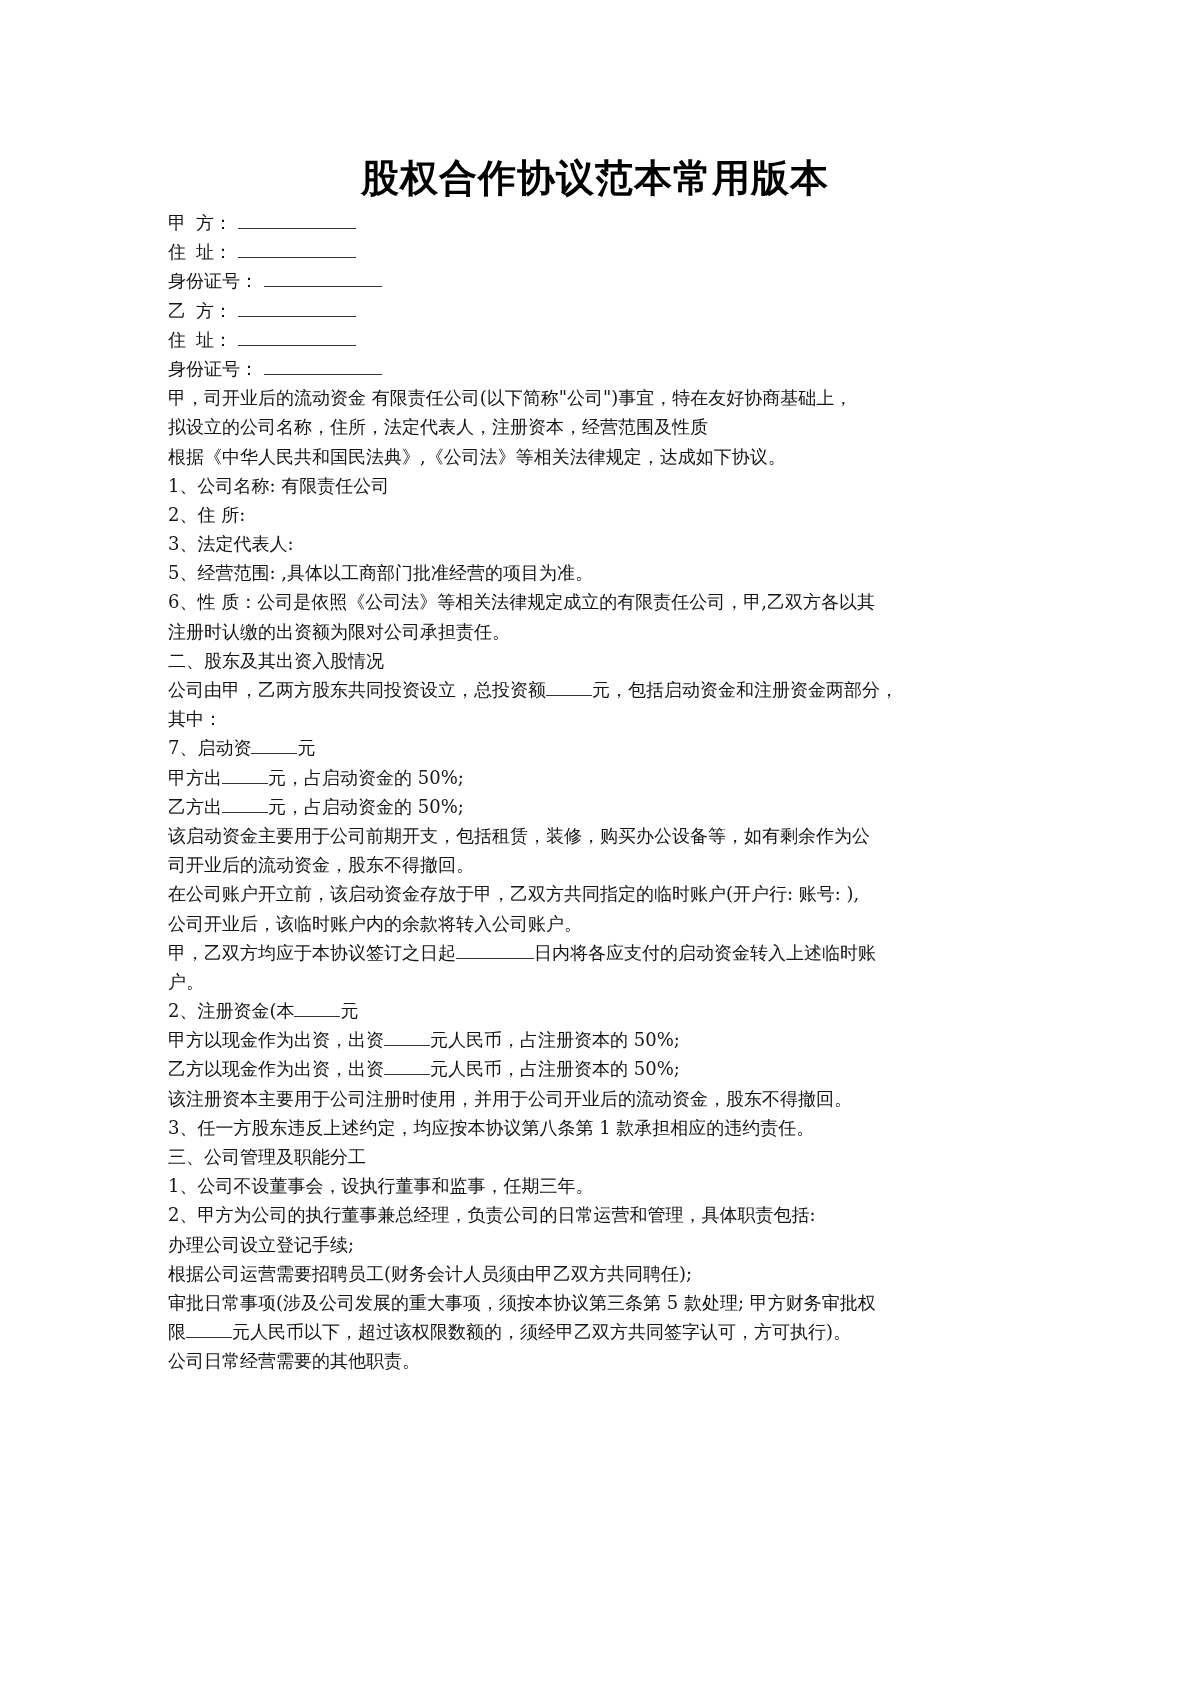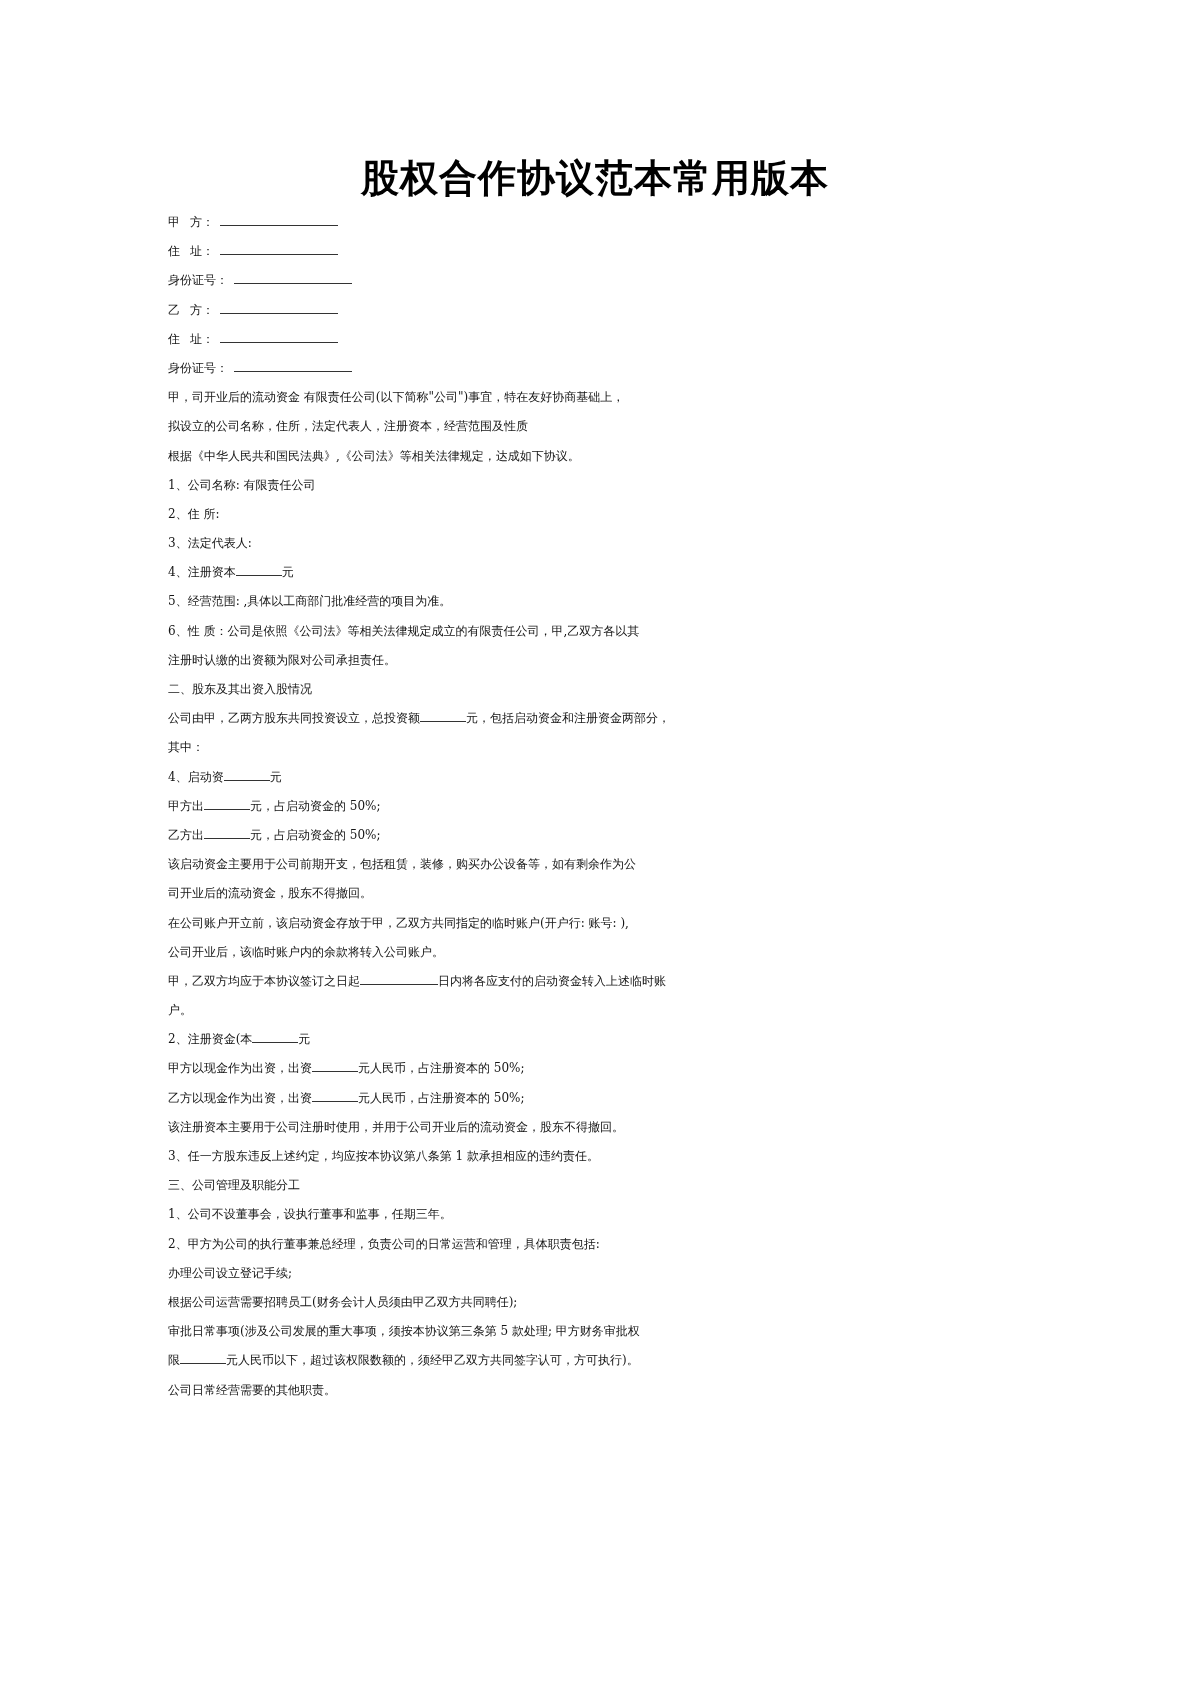--- a/index.html
+++ b/index.html
@@ -3,21 +3,21 @@
   <meta charset="utf-8">
   <style>
     html, body { margin: 0; padding: 0; background: #ffffff; }
     body { width: 1190px; height: 1683px; position: relative; overflow: hidden;
       font-family: "DejaVu Serif", "Liberation Serif", serif; color: #111; }
     .page { position: absolute; left: 0; top: 0; width: 1190px; height: 1683px; background: #fff; }
     .title { position: absolute; top: 150px; left: 0; width: 1190px; text-align: center;
       font-family: "DejaVu Sans", "Liberation Sans", sans-serif; font-weight: bold;
       font-size: 38px; letter-spacing: 1px; color: #000; line-height: 56px; }
     .body { position: absolute; left: 168px; top: 208px; width: 860px; }
-    .line { font-size: 12px; line-height: 29.2px; height: 29.2px; white-space: nowrap; color: #151515; }
+    .line { font-size: 18px; line-height: 29.2px; height: 29.2px; white-space: nowrap; color: #151515; }
     .blank { display: inline-block; border-bottom: 1px solid #333; height: 16px; vertical-align: baseline; }
     .b-party { width: 118px; margin-left: 6px; }
     .b-short { width: 46px; }
     .b-long { width: 78px; }
     .gap { display: inline-block; width: 18px; }
   </style>
 </head>
 <body>
 
 <div class="page">
@@ -44,34 +44,31 @@
       <span>身份证号：</span><span class="blank b-party"></span>
     </div>
 
     <div class="line">甲，司开业后的流动资金 有限责任公司(以下简称"公司")事宜，特在友好协商基础上，</div>
     <div class="line">拟设立的公司名称，住所，法定代表人，注册资本，经营范围及性质</div>
     <div class="line">根据《中华人民共和国民法典》,《公司法》等相关法律规定，达成如下协议。</div>
 
     <div class="line">1、公司名称: 有限责任公司</div>
     <div class="line">2、住  所:</div>
     <div class="line">3、法定代表人:</div>
-    <div class="line">
-      <span>4、注册资本</span><span class="blank b-short"></span><span>元</span>
-    </div>
     <div class="line">5、经营范围: ,具体以工商部门批准经营的项目为准。</div>
     <div class="line">6、性  质：公司是依照《公司法》等相关法律规定成立的有限责任公司，甲,乙双方各以其</div>
     <div class="line">注册时认缴的出资额为限对公司承担责任。</div>
 
     <div class="line">二、股东及其出资入股情况</div>
     <div class="line">
       <span>公司由甲，乙两方股东共同投资设立，总投资额</span><span class="blank b-short"></span><span>元，包括启动资金和注册资金两部分，</span>
     </div>
     <div class="line">其中：</div>
     <div class="line">
-      <span>4、启动资</span><span class="blank b-short"></span><span>元</span>
+      <span>7、启动资</span><span class="blank b-short"></span><span>元</span>
     </div>
     <div class="line">
       <span>甲方出</span><span class="blank b-short"></span><span>元，占启动资金的 50%;</span>
     </div>
     <div class="line">
       <span>乙方出</span><span class="blank b-short"></span><span>元，占启动资金的 50%;</span>
     </div>
     <div class="line">该启动资金主要用于公司前期开支，包括租赁，装修，购买办公设备等，如有剩余作为公</div>
     <div class="line">司开业后的流动资金，股东不得撤回。</div>
     <div class="line">在公司账户开立前，该启动资金存放于甲，乙双方共同指定的临时账户(开户行: 账号: ),</div>

